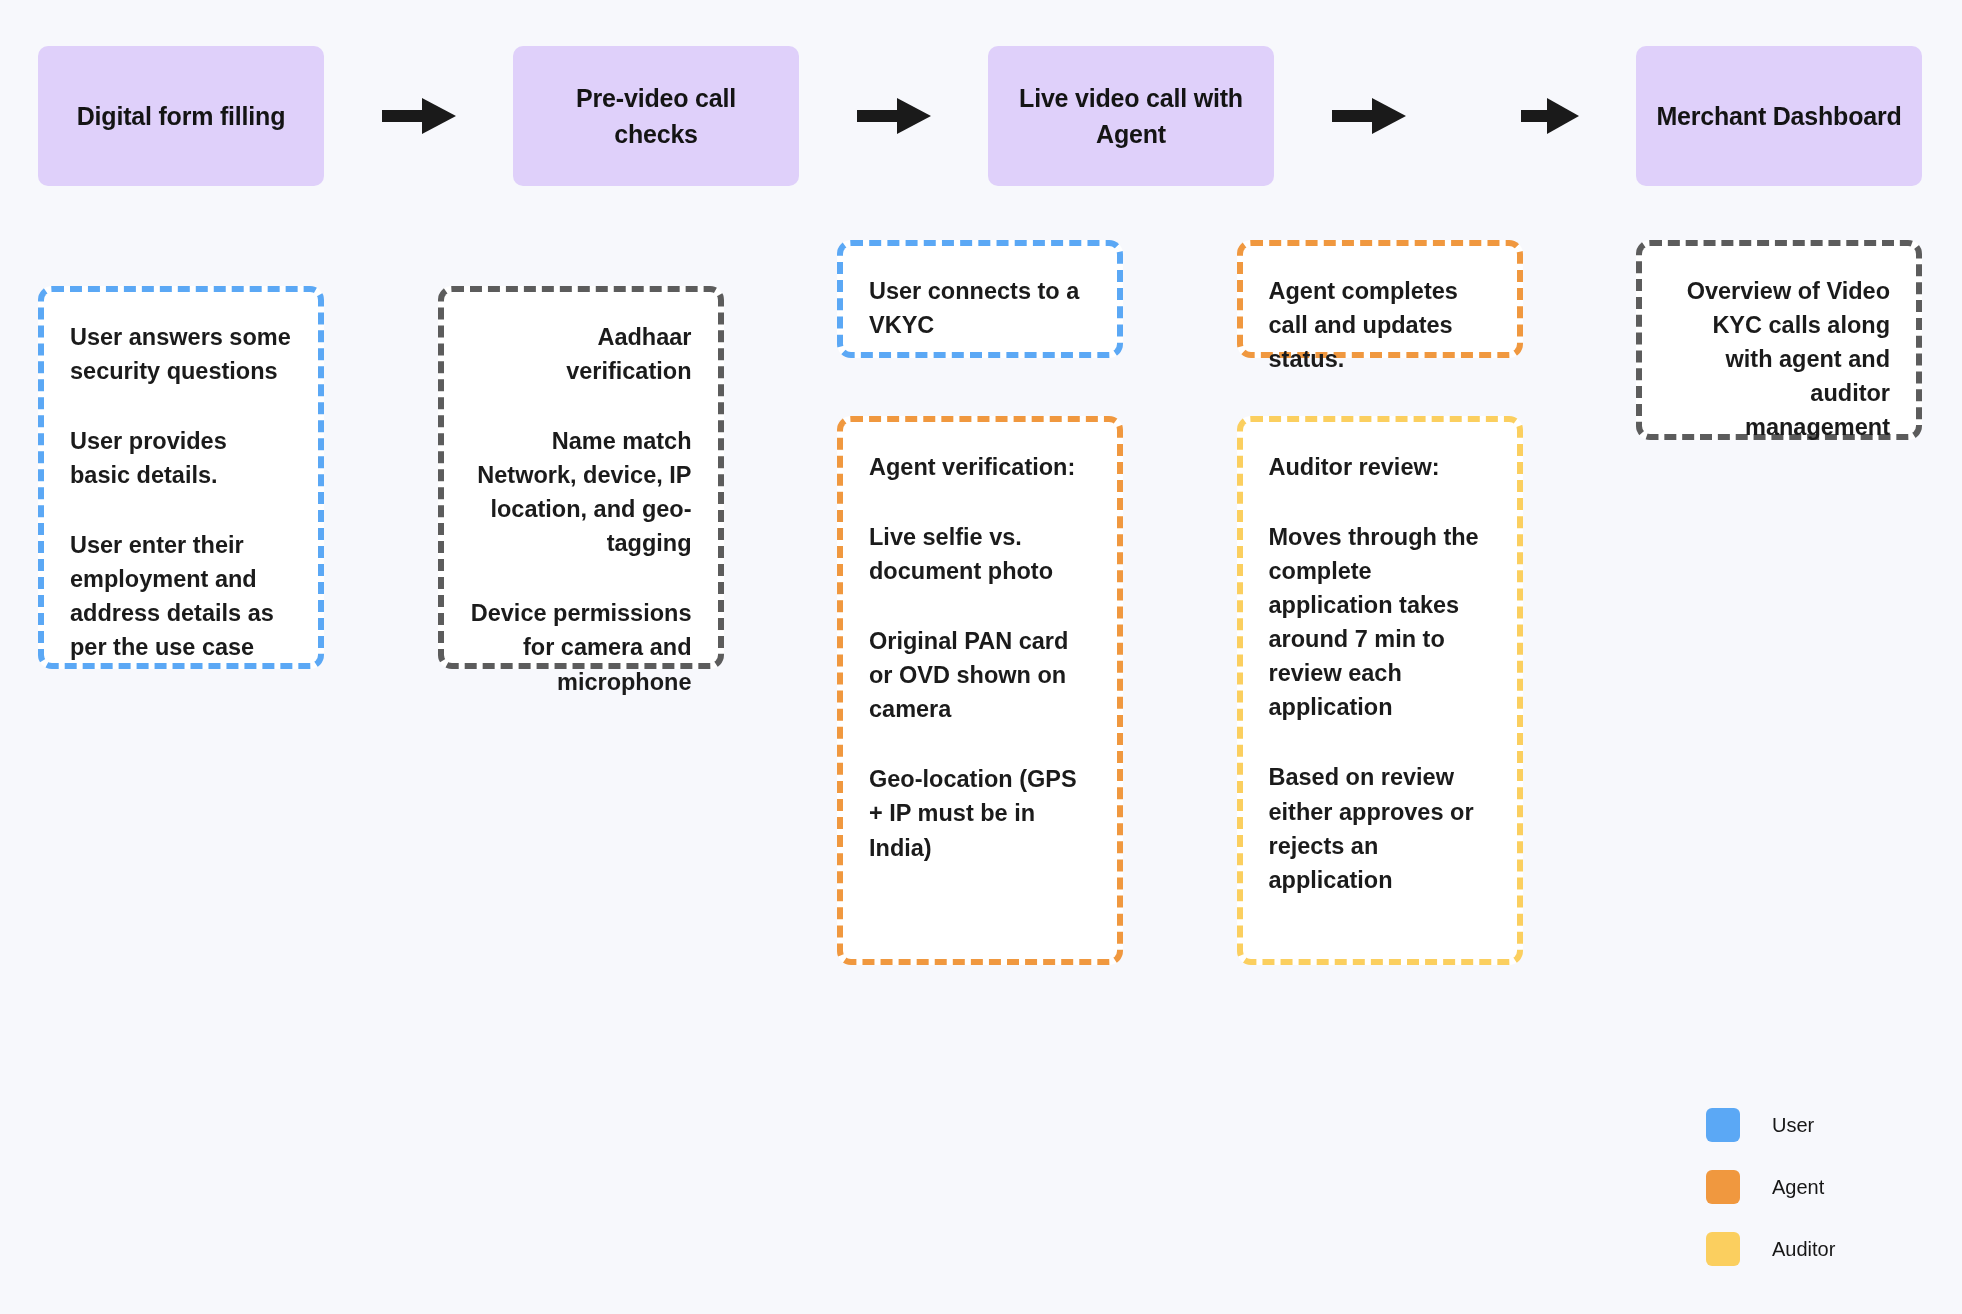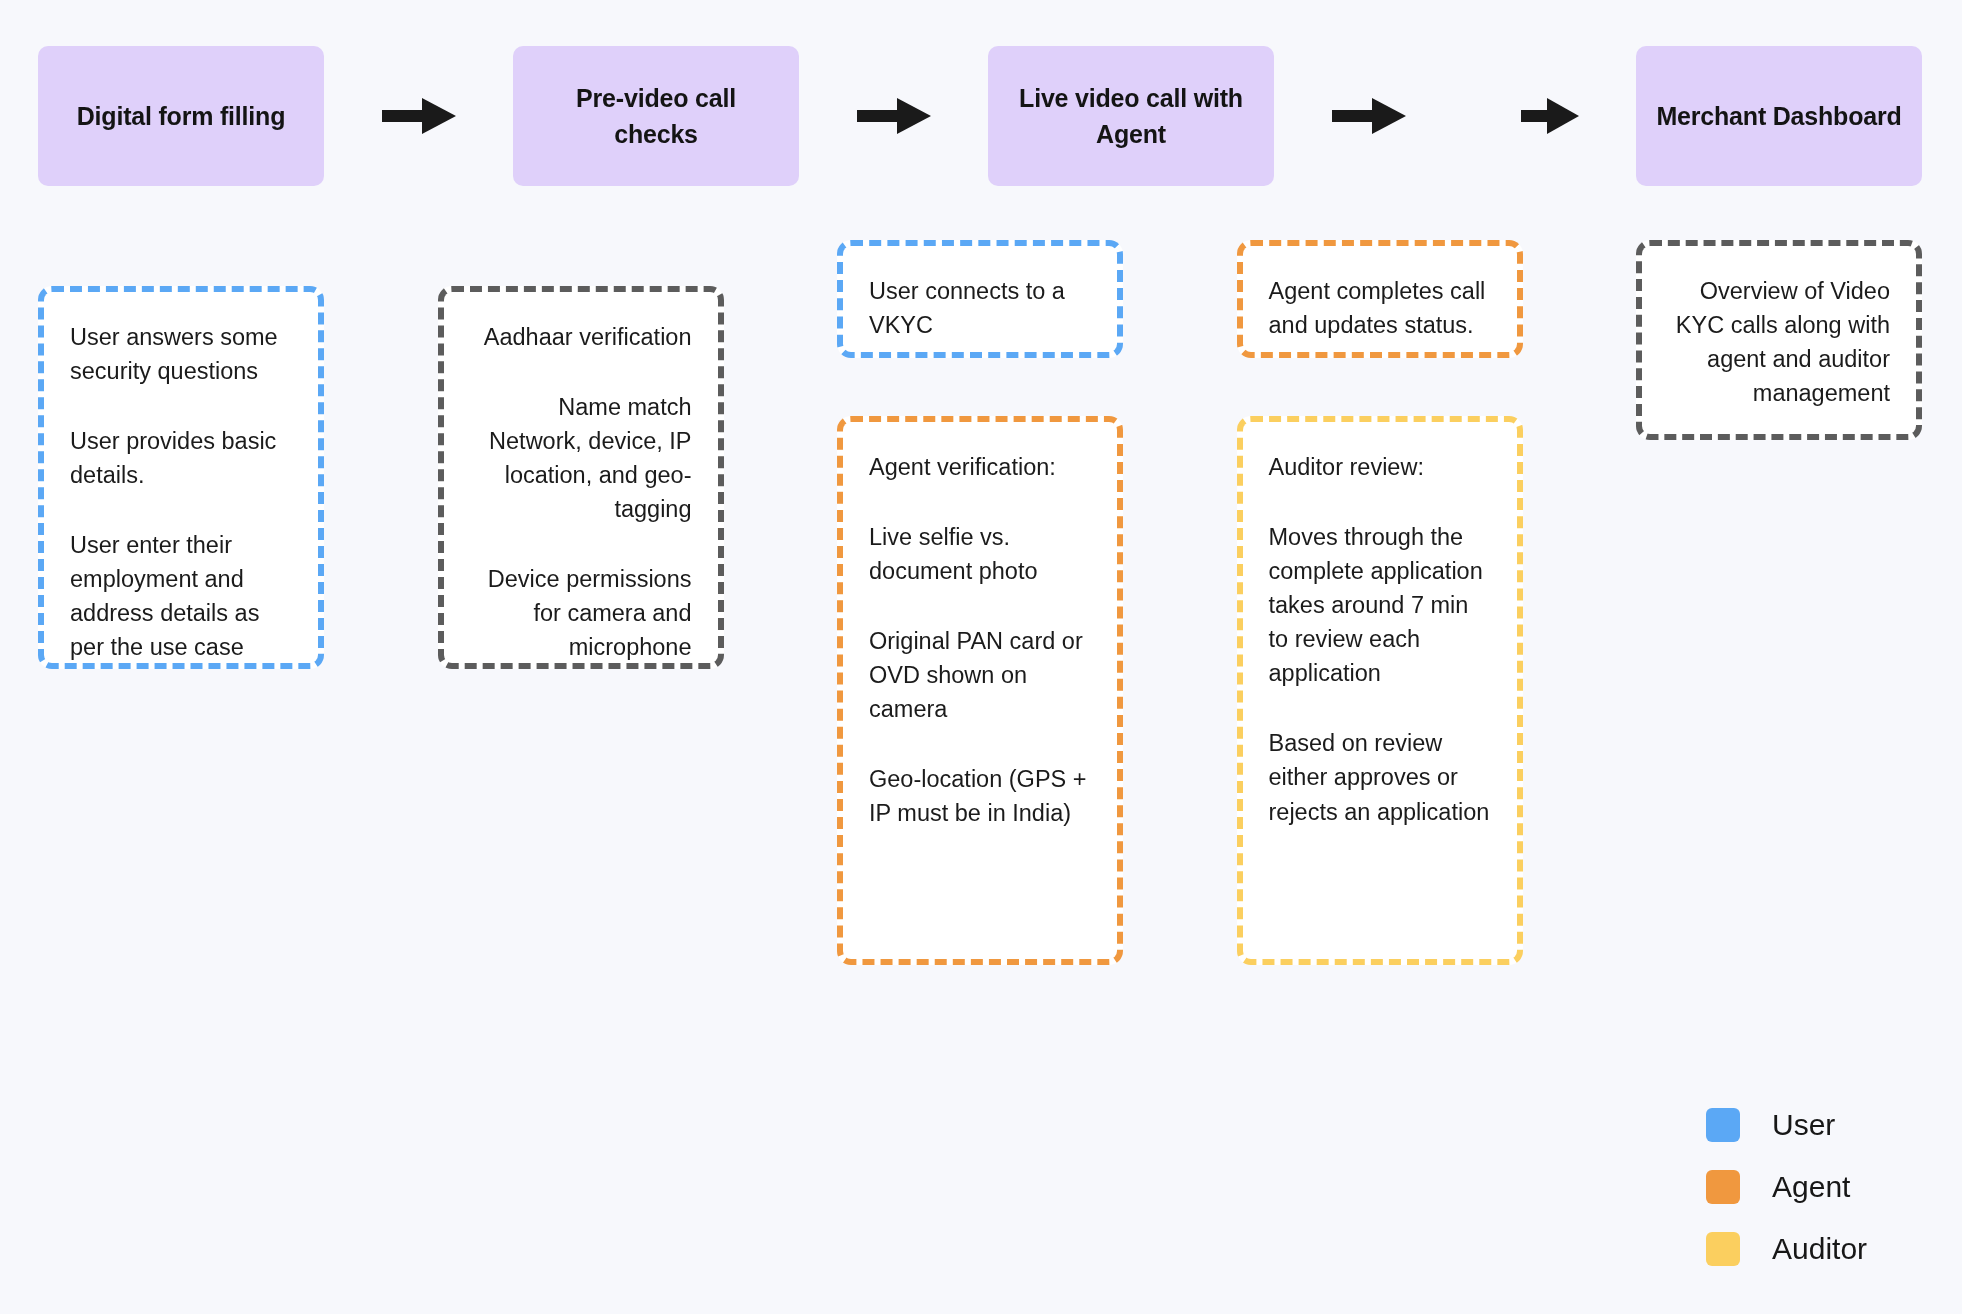--- a/index.html
+++ b/index.html
@@ -87,20 +87,21 @@
 
   .note {
     box-sizing: border-box;
     border-radius: 14px;
     border-style: dashed;
     border-width: 6px;
     background: #ffffff;
     padding: 28px 26px 26px 26px;
     margin-bottom: 58px;
     width: 286px;
+    font-weight: bold;
   }
   .note.user   { border-color: #5ba8f5; }
   .note.agent  { border-color: #f0983f; }
   .note.auditor{ border-color: #fbcf5f; }
   .note.neutral{ border-color: #5c5c5c; text-align: right; }
 
   .note p {
     margin: 0 0 36px 0;
     font-size: 23.5px;
     line-height: 1.45;
@@ -132,21 +133,21 @@
     height: 62px;
   }
   .legend-swatch {
     width: 34px;
     height: 34px;
     border-radius: 6px;
     flex: 0 0 34px;
   }
   .legend-label {
     margin-left: 32px;
-    font-size: 30px;
+    font-size: 20px;
     color: #171717;
     line-height: 1;
   }
 </style>
 </head>
 <body>
 
 <div class="canvas">
 
   <div class="stage-row">

